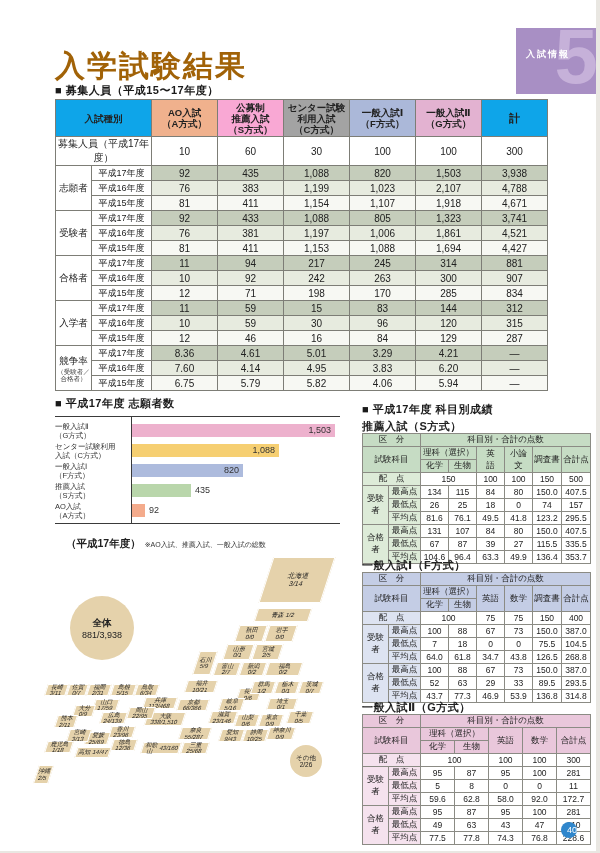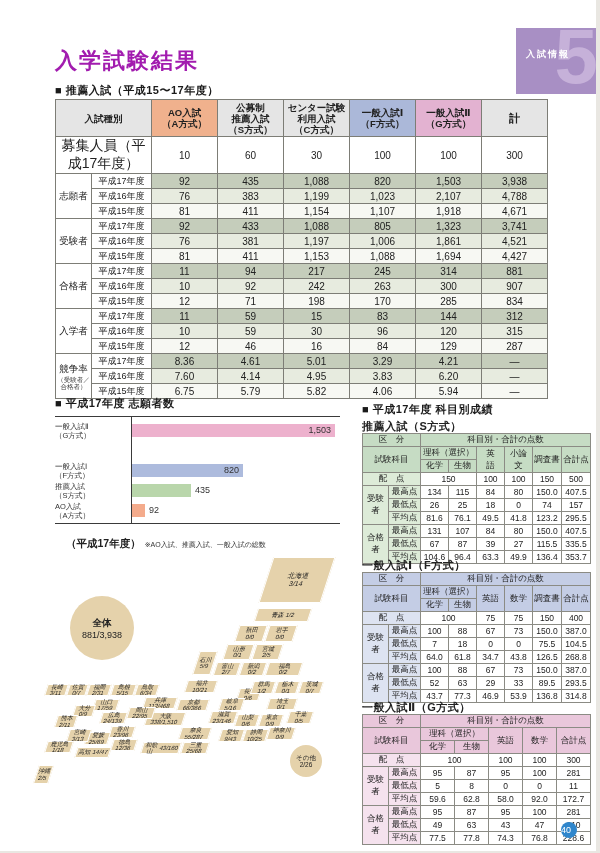--- a/index.html
+++ b/index.html
@@ -9,31 +9,31 @@
 .abs{position:absolute}
 .pre{white-space:pre-line}
 .sec{font-weight:bold;font-size:11px;color:#1a1a1a;letter-spacing:0.5px}
 
 
 .badge{position:absolute;top:28px;right:0;width:80px;height:66px;background:#a88fc4;overflow:hidden}
 .badge .lbl{position:absolute;left:10px;top:20px;color:#fff;font-size:9px;letter-spacing:2px;font-weight:bold}
 .badge .num{position:absolute;right:-2px;top:-14px;font-size:78px;line-height:84px;font-weight:bold;color:#c6b1d9}
 
 
-.title{position:absolute;left:55px;top:46px;font-size:22px;font-weight:bold;color:#a21caf;letter-spacing:2px}
+.title{position:absolute;left:55px;top:46px;font-size:30px;font-weight:bold;color:#a16207;letter-spacing:2px}
 
 
 .mtab{position:absolute;left:55px;top:99px;border-collapse:collapse;table-layout:fixed}
 .mtab th,.mtab td{border:1px solid #7d7d76;text-align:center;vertical-align:middle;padding:0}
-.mtab th{font-size:9.5px;font-weight:bold;line-height:11px;height:36px;background:#e5e5e5}
-.mtab th.hA{background:#f0b18d}.mtab th.hS{background:#e5e5e5}.mtab th.hC{background:#e5e5e5}
+.mtab th{font-size:9.5px;font-weight:bold;line-height:11px;height:36px;background:#0ea5e9}
+.mtab th.hA{background:#f0b18d}.mtab th.hS{background:#f9a8d4}.mtab th.hC{background:#a3a3a3}
 .mtab th.hF{background:#abb8d9}.mtab th.hG{background:#e3b2d1}.mtab th.hT{font-size:11px}
 .mtab td{font-size:10px;height:14px;background:#fff}
 .mtab tr.rec td{height:15px}
-.mtab td.lab{font-size:14px}
+.mtab td.lab{font-size:10px}
 .mtab td.yr{font-size:9px}
 .mtab td.grp{font-size:9.5px;background:#fff}
 .mtab td.grp .tiny{font-size:6.5px;line-height:7px;color:#444;font-weight:normal}
 .mtab tr.y17 td.v{background:#c5cdbb}
 .mtab tr.y16 td.v{background:#e7ebdf}
 .mtab tr.y15 td.v{background:#f7f8f3}
 
 
 .chart{position:absolute;left:55px;top:396px;width:285px}
 .plot{position:relative;margin-top:5px;height:106px;border-top:1.5px solid #3a3a3a;border-bottom:1.5px solid #3a3a3a}
@@ -66,35 +66,35 @@
 .stit{position:absolute;font-size:11px;font-weight:bold;letter-spacing:0.5px}
 .stab{position:absolute;border-collapse:collapse;table-layout:fixed}
 .stab td{border:1px solid #8b8b84;font-size:8.5px;text-align:center;vertical-align:middle;
          height:12px;padding:0 1px;background:#fff;color:#222}
 .t-s td.h{background:#c6dcc4}.t-s td.l{background:#ddebd8}
 .t-f td.h{background:#c4cde5}.t-f td.l{background:#dde3f1}
 .t-g td.h{background:#e9c7db}.t-g td.l{background:#f5e2ee}
 
 
 .pnum{position:absolute;left:561px;top:822px;width:16px;height:16px;border-radius:50%;
-      background:#2f86cc;color:#fff;font-size:9px;line-height:16px;text-align:left}
+      background:#2f86cc;color:#fff;font-size:9px;line-height:16px;text-align:right}
 </style>
 </head>
 <body>
 
 <div class="page">
 
   <div class="badge">
     <span class="num">5</span>
     <span class="lbl">入試情報</span>
   </div>
 
   <div class="title">入学試験結果</div>
 
-  <div class="abs sec" style="left:55px;top:83px">■ 推薦入試（平成15〜17年度）</div>
+  <div class="abs sec" style="left:55px;top:83px">■ 募集人員（平成15〜17年度）</div>
 
   <table class="mtab">
     <colgroup>
         <col style="width:36px">
         <col style="width:60px">
         <col style="width:66px">
         <col style="width:66px">
         <col style="width:66px">
         <col style="width:66px">
         <col style="width:66px">
@@ -277,20 +277,27 @@
     <div class="sec">■ 平成17年度 志願者数</div>
     <div class="plot">
       <div class="axis"></div>
       <div class="brow" style="top:5px">
         <div class="blab pre">一般入試Ⅱ
 （G方式）</div>
         <div class="bar" style="width:203px;background:#edb1cd">
             <span class="bval in">1,503</span>
           </div>
       </div>
+      <div class="brow" style="top:25px">
+        <div class="blab pre">センター試験利用
+入試（C方式）</div>
+        <div class="bar" style="width:147px;background:#f6cf72">
+            <span class="bval in">1,088</span>
+          </div>
+      </div>
       <div class="brow" style="top:45px">
         <div class="blab pre">一般入試Ⅰ
 （F方式）</div>
         <div class="bar" style="width:111px;background:#adbbdd">
             <span class="bval in">820</span>
           </div>
       </div>
       <div class="brow" style="top:65px">
         <div class="blab pre">推薦入試
 （S方式）</div>

